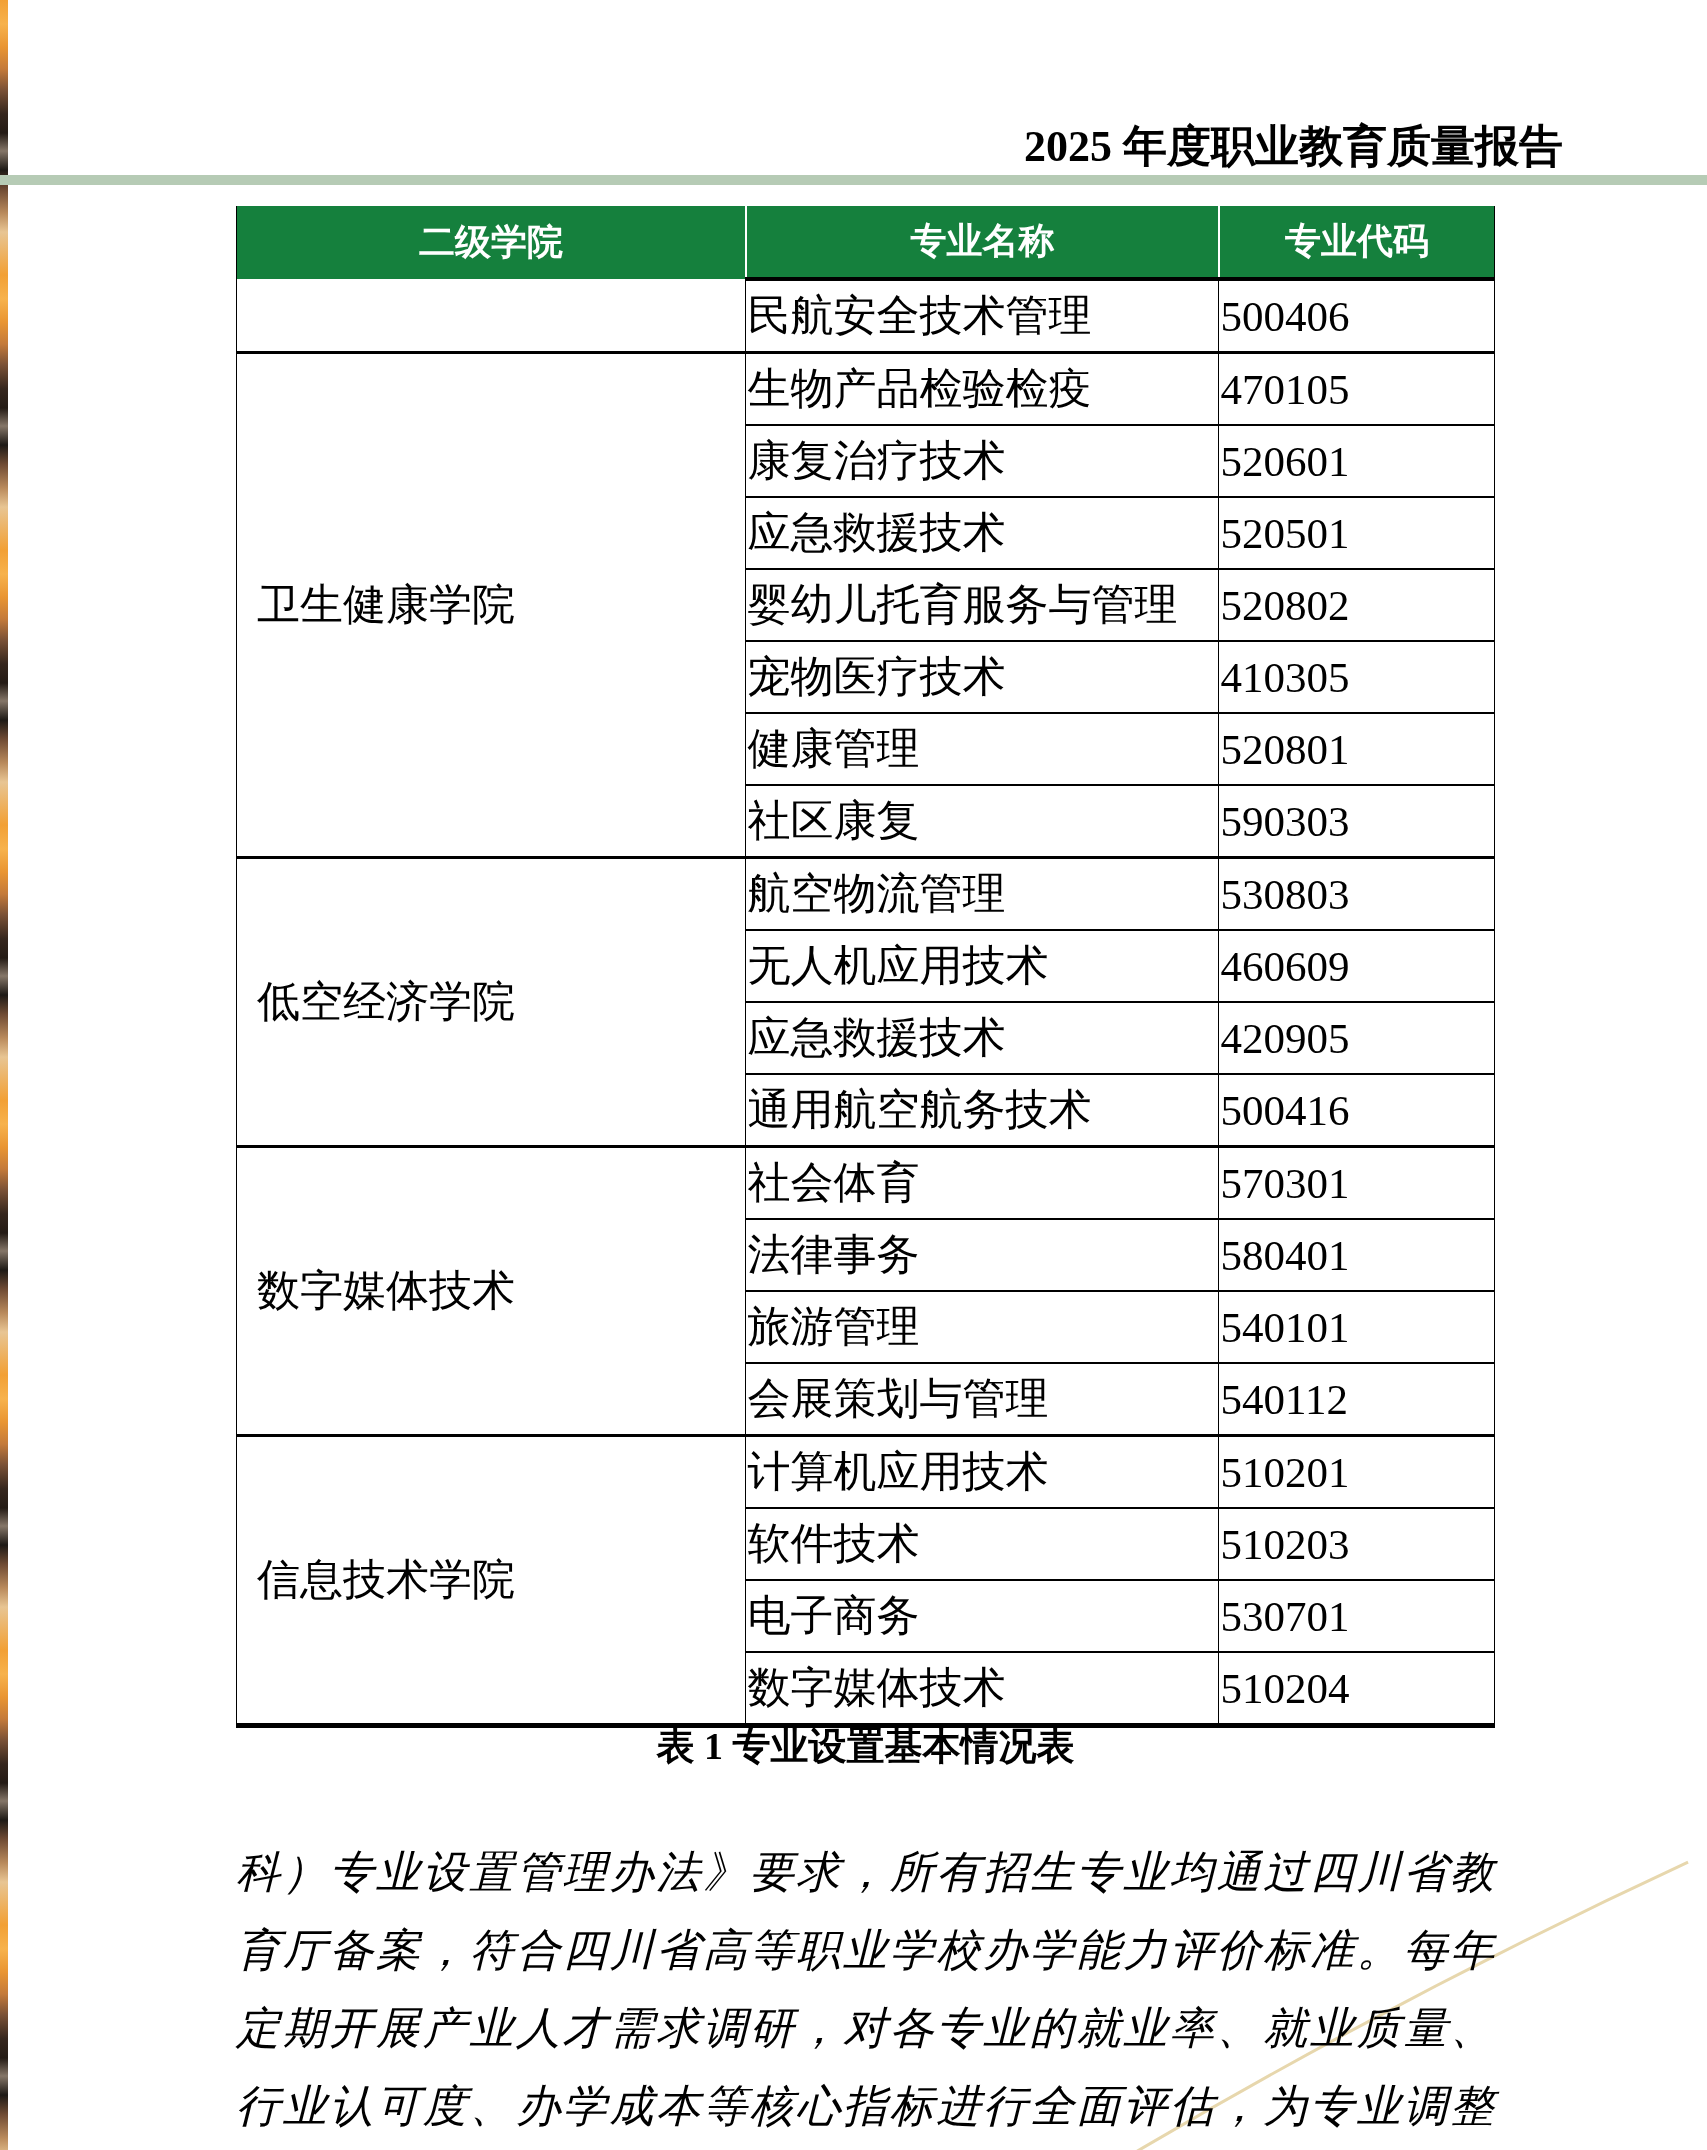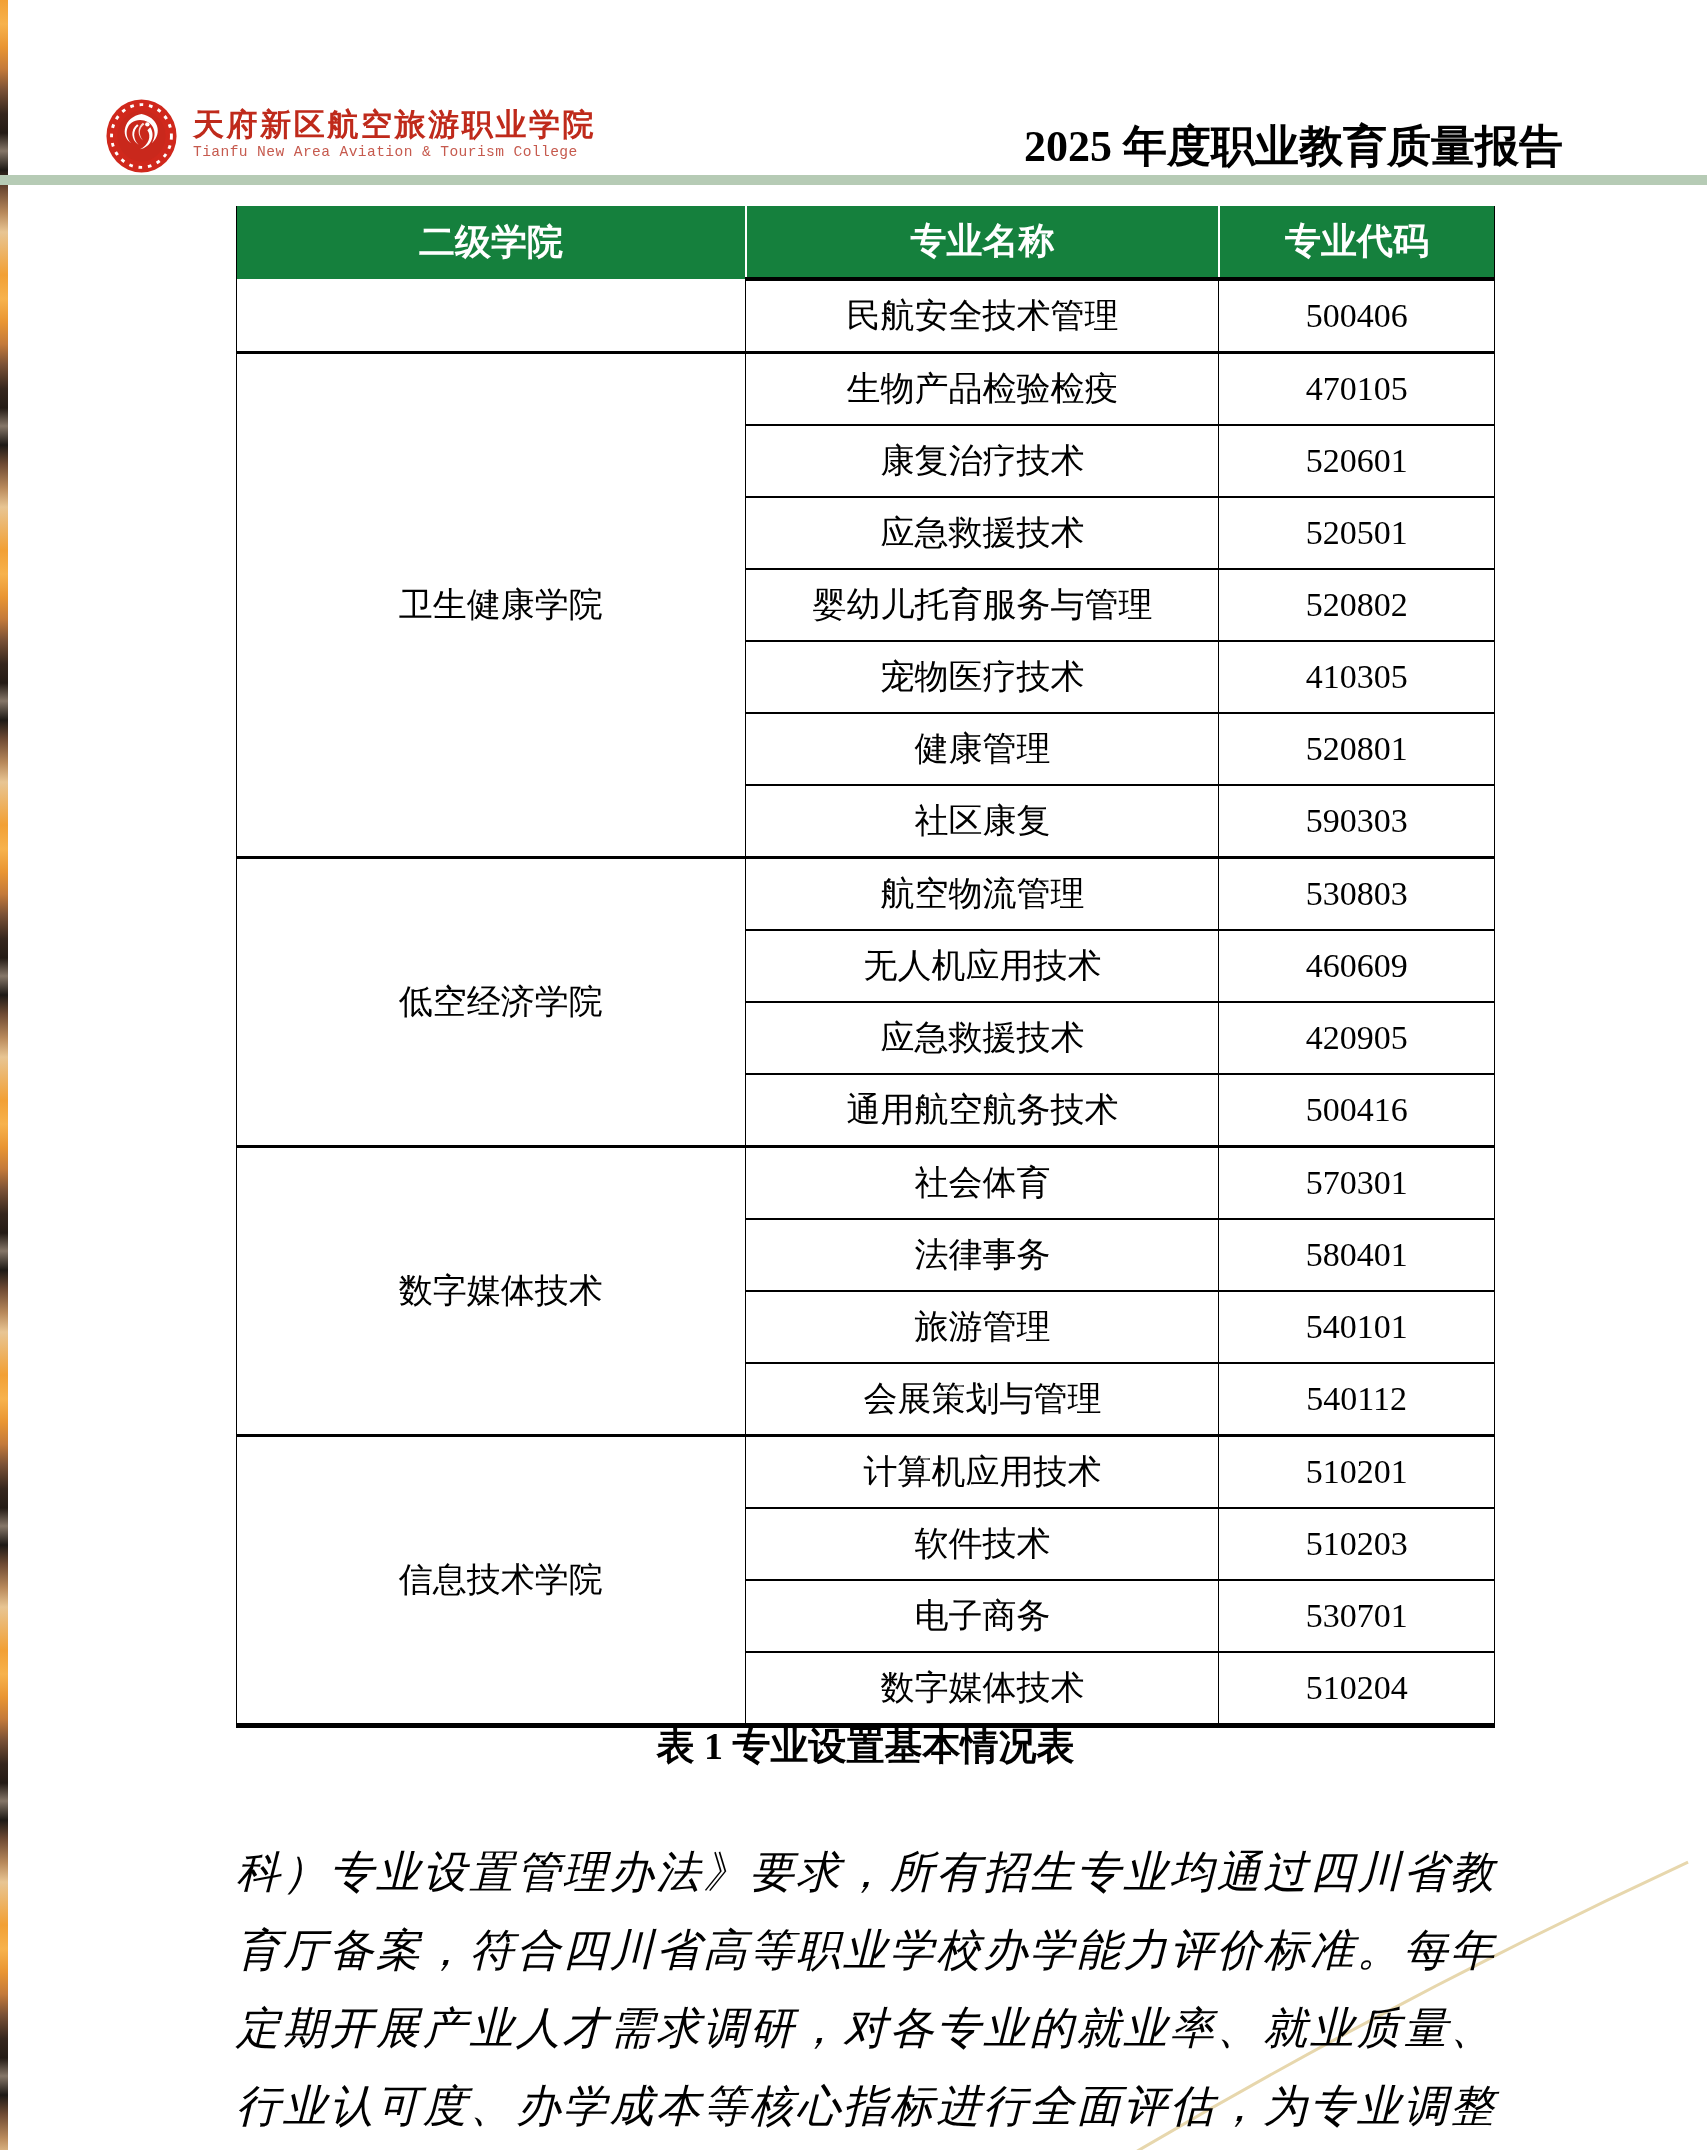--- a/index.html
+++ b/index.html
@@ -39,22 +39,22 @@
   table.majors{position:absolute;left:236px;top:206px;width:1259px;
       border-collapse:collapse;table-layout:fixed;
       border-left:1.7px solid #000;border-right:1.7px solid #000;
       border-bottom:5.2px solid #000;}
   col.c1{width:40.5%;} col.c2{width:37.6%;} col.c3{width:21.9%;}
   table.majors th{background:#15803d;color:#fff;height:69px;
       font-family:"Liberation Sans", sans-serif;font-weight:bold;
       font-size:36px;text-align:center;vertical-align:middle;}
   th.h2,th.h3{border-left:2.6px solid #ffffff;border-bottom:4.3px solid #000;}
   th.h1{border-bottom:0;}
-  table.majors td{height:68px;text-align:center;vertical-align:middle;
-      font-size:34px;border-left:1.7px solid #000;}
+  table.majors td{height:68px;text-align:left;vertical-align:middle;
+      font-size:43px;border-left:1.7px solid #000;}
   td.maj,td.code{border-bottom:2.2px solid #000;}
   td.college{border-bottom:0;padding-left:20px;}
   tr.gstart td{border-top:3.9px solid #000;}
 
   .table-caption{position:absolute;left:236px;top:1721px;width:1259px;
       text-align:center;font-size:38px;font-weight:bold;}
 
   
   .body-paragraph{position:absolute;left:236px;top:1834px;width:1259px;
       font-size:44px;line-height:78px;font-style:italic;
@@ -68,37 +68,20 @@
 
 <svg class="decor" viewBox="0 0 3969 5613" xmlns="http://www.w3.org/2000/svg">
   <path d="M 3925 4330 Q 2760 4870 1690 5613" fill="none" stroke="#e7d7ad" stroke-width="7"></path>
   <path d="M 3969 5282 Q 3780 5430 3556 5613 L 3969 5613 Z" fill="#e9d79e"></path>
   <path d="M 3969 5282 Q 3780 5430 3556 5613" fill="none" stroke="#dfc98b" stroke-width="6"></path>
 </svg>
 
 <div class="side-strip"></div>
 
 <div class="page-header">
-  <div class="logo">
-    <svg class="logo-emblem" viewBox="0 0 100 104" xmlns="http://www.w3.org/2000/svg">
-      <ellipse cx="50" cy="52" rx="48" ry="50" fill="#d0281c"></ellipse>
-      <ellipse cx="50" cy="52" rx="41" ry="43" fill="none" stroke="#ffffff" stroke-width="4" stroke-dasharray="5 8"></ellipse>
-      <ellipse cx="50" cy="52" rx="33" ry="35" fill="#c9281c"></ellipse>
-      <path d="M50 22 C72 26 80 48 64 62 C74 46 64 30 48 30
-               C30 30 24 50 36 62 C20 52 26 26 50 22 Z" fill="#ffffff"></path>
-      <path d="M62 40 C70 52 62 68 48 70 C60 64 64 52 58 44 Z" fill="#ffffff"></path>
-      <path d="M44 36 C34 44 36 58 46 64 C38 56 38 44 46 38 Z" fill="#ffffff"></path>
-      <path d="M52 34 C44 40 44 52 52 58 C46 50 46 42 54 36 Z" fill="#f6d9d2"></path>
-      <circle cx="58" cy="36" r="3" fill="#ffffff"></circle>
-    </svg>
-    <div class="logo-text">
-      <div class="logo-cn">天府新区航空旅游职业学院</div>
-      <div class="logo-en">Tianfu New Area Aviation &amp; Tourism College</div>
-    </div>
-  </div>
   <div class="report-title">2025 年度职业教育质量报告</div>
 </div>
 
 <div class="divider-bar"></div>
 
 <table class="majors">
   <colgroup>
       <col class="c1">
       <col class="c2">
       <col class="c3">

